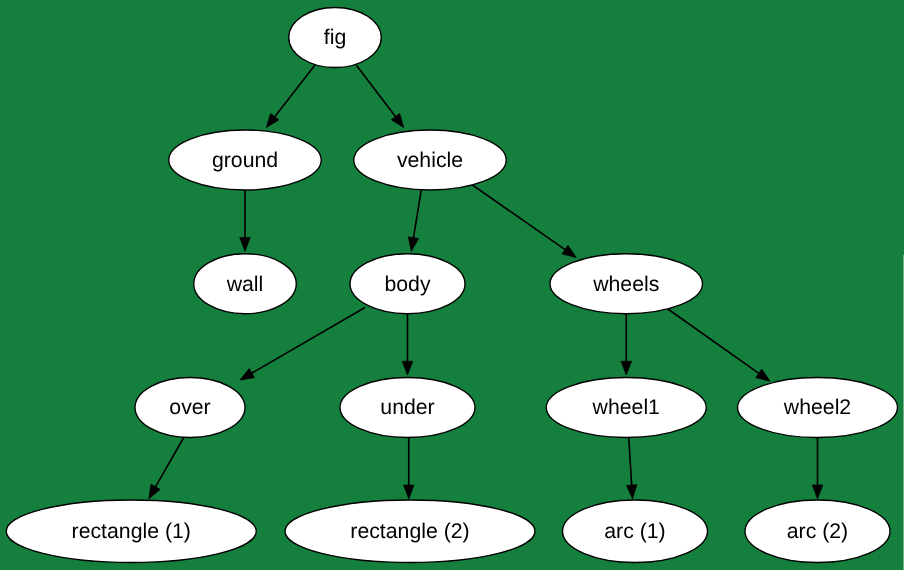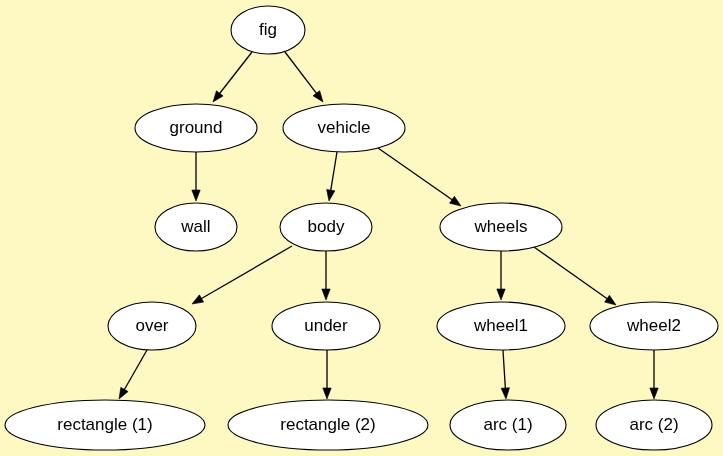--- a/index.html
+++ b/index.html
@@ -10,21 +10,21 @@
   body {
     width: 723px;
     height: 456px;
     overflow: hidden;
     font-family: "Liberation Sans", sans-serif;
   }
   #graph-root {
     position: relative;
     width: 723px;
     height: 456px;
-    background: #fef9c3;
+    background: #15803d;
   }
   svg#graph-canvas {
     display: block;
     width: 723px;
     height: 456px;
   }
   .node-ellipse {
     fill: #ffffff;
     stroke: #000000;
     stroke-width: 1.1;

